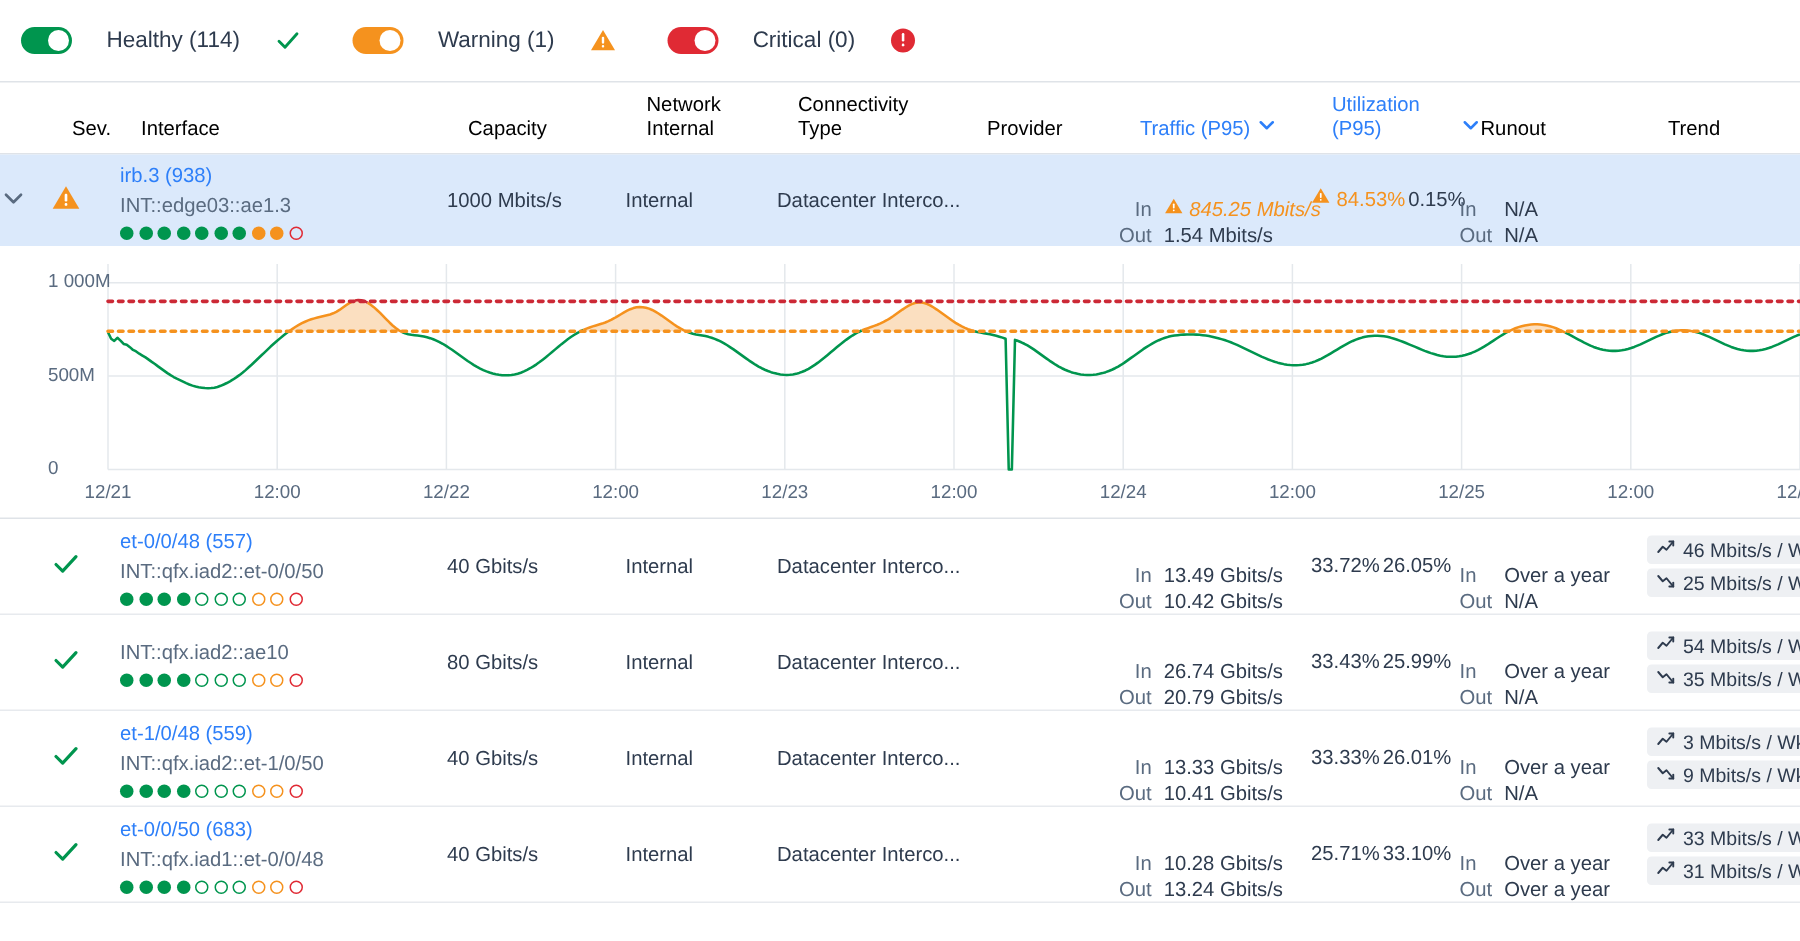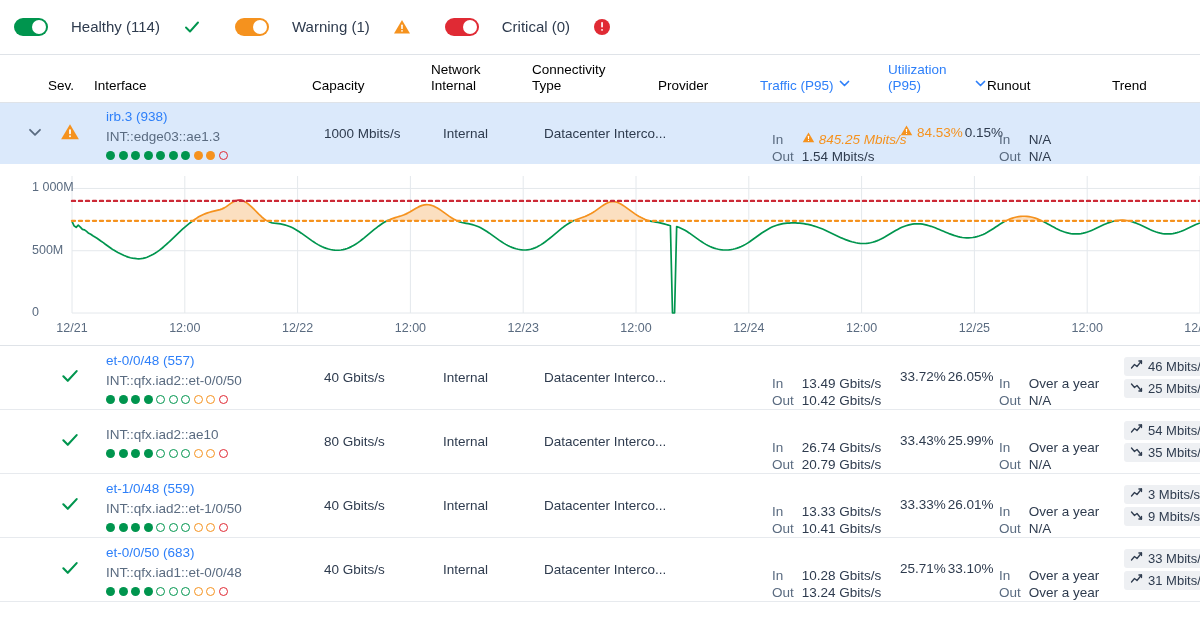--- a/index.html
+++ b/index.html
@@ -36,26 +36,26 @@
   .th-util-wrap { display:flex; justify-content:space-between; width:100%; align-items:flex-end; }
 
   
   .c-chev { width:34px; flex:0 0 34px; }
   .c-sev  { width:46px; flex:0 0 46px; }
   .c-int  { width:218px; flex:0 0 218px; }
   .c-cap  { width:119px; flex:0 0 119px; }
   .c-nb   { width:101px; flex:0 0 101px; }
   .c-ct   { width:126px; flex:0 0 126px; }
   .c-prov { width:102px; flex:0 0 102px; }
-  .c-traf { width:128px; flex:0 0 128px; }
+  .c-traf { width:128px; flex:0 0 128px;text-align:right; }
   .c-util { width:99px; flex:0 0 99px; }
   .c-run  { width:125px; flex:0 0 125px; }
   .c-trend{ width:130px; flex:0 0 130px; }
 
-  .row { display:flex; align-items:center; padding:0 26px; border-bottom:1px solid #e7eaee;
+  .row { display:flex; align-items:center; padding:0 0; border-bottom:1px solid #e7eaee;
          min-height:64px; background:#fff; }
   .row.expanded { background:#dbe9fb; border-bottom:none; min-height:55px; }
   .row.sub { min-height:64px; }
 
   .cell { font-size:13.5px; color:#2e3b4e; }
 
   .chev { width:18px; height:18px; }
   .iface-name { color:#2d7ff9; font-size:13.5px; line-height:1.45; cursor:pointer; }
   .iface-desc { color:#5a6b80; font-size:13.5px; line-height:1.45; }
   .dots { display:flex; gap:3.5px; margin-top:5px; }

